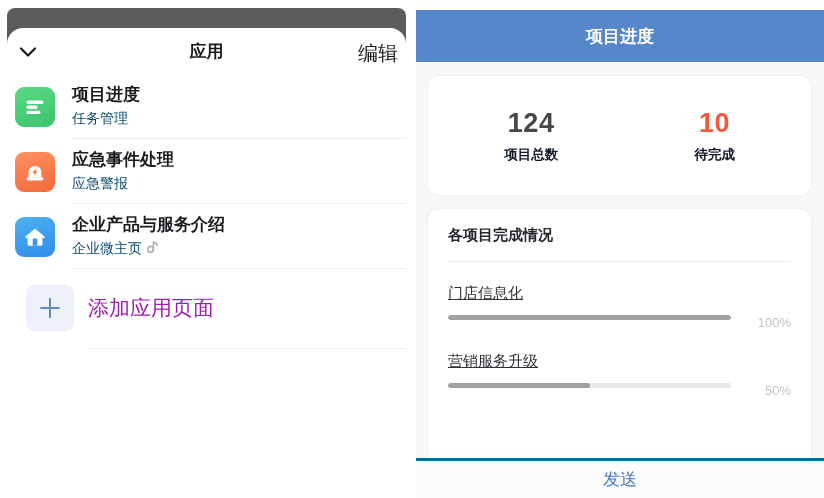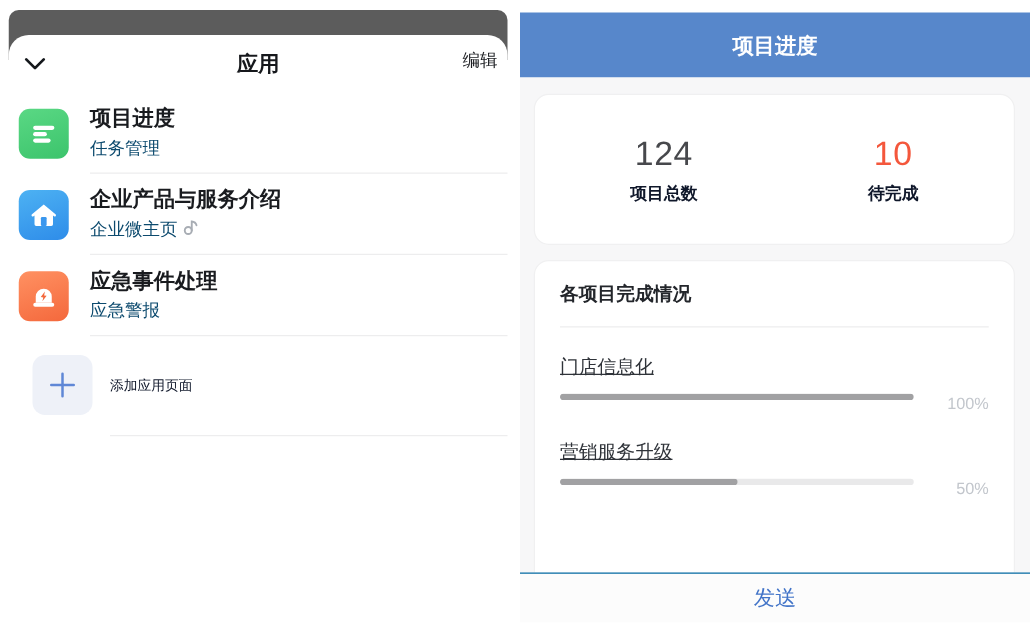--- a/index.html
+++ b/index.html
@@ -11,71 +11,71 @@
   .left-panel { position:absolute; left:0; top:0; width:406px; height:498px; background:#fff; }
   .dim-bar { position:absolute; left:7px; top:8px; width:399px; height:40px;
     background:#5c5c5c; border-radius:8px 8px 0 0; }
   .sheet { position:absolute; left:7px; top:28px; width:399px; height:470px;
     background:#fff; border-radius:16px 16px 0 0; }
   .sheet-header { position:relative; height:46px; }
   .chevron-btn { position:absolute; left:8px; top:14px; width:26px; height:22px;
     display:flex; align-items:center; justify-content:center; cursor:pointer; }
   .sheet-title { position:absolute; left:0; right:0; top:12px; text-align:center;
     font-size:17px; font-weight:700; color:#16181c; }
-  .edit-btn { position:absolute; right:8px; top:12px; font-size:14px; color:#1b1d21; cursor:pointer; }
+  .edit-btn { position:absolute; right:8px; top:12px; font-size:20px; color:#1b1d21; cursor:pointer; }
 
   .app-list { padding-left:8px; }
   .app-row { display:flex; align-items:center; height:65px; }
   .app-icon { width:40px; height:40px; border-radius:9px; flex:0 0 40px;
     display:flex; align-items:center; justify-content:center; }
   .icon-green  { background:linear-gradient(160deg,#5ad884 0%,#3cc46c 100%); }
   .icon-blue   { background:linear-gradient(160deg,#4db2f3 0%,#2e8ce9 100%); }
   .icon-orange { background:linear-gradient(160deg,#ff9162 0%,#f4683c 100%); }
   .app-row-body { flex:1; margin-left:17px; height:100%; display:flex; flex-direction:column;
     justify-content:center; border-bottom:1px solid #ededee; }
   .app-title { font-size:17px; font-weight:600; color:#191b1f; line-height:22px; }
   .app-sub { font-size:14px; color:#0c4a6e; line-height:19px; margin-top:3px;
     display:flex; align-items:center; gap:2px; }
 
   .add-row { display:flex; align-items:center; margin-top:10px; padding-left:19px; height:58px; cursor:pointer; }
   .add-tile { width:48px; height:48px; border-radius:10px; background:#eef1f8;
     display:flex; align-items:center; justify-content:center; }
-  .add-label { margin-left:14px; font-size:11px; color:#0f172a;text-align:center; }
+  .add-label { margin-left:14px; font-size:21px; color:#a21caf;text-align:center; }
   .add-divider { margin-left:81px; border-bottom:1px solid #ededee; height:12px; }
 
   
   .right-panel { position:absolute; left:416px; top:0; width:408px; height:498px; background:#fff; }
   .r-header { position:absolute; left:0; top:10px; width:408px; height:52px; background:#5787cb;
     display:flex; align-items:center; justify-content:center; }
   .r-header-title { color:#ffffff; font-size:17px; font-weight:700; }
   .r-body { position:absolute; left:0; top:62px; width:408px; height:396px;
     background:#f7f7f8; overflow:hidden; }
 
   .card { background:#ffffff; border:1px solid #f0f0f1; border-radius:12px; }
   .stats-card { margin:13px 12px 0 11px; height:121px;
     display:flex; align-items:center; justify-content:space-around; padding:0 8px; }
   .stat { text-align:center; }
-  .stat-value { font-size:27px; font-weight:400; letter-spacing:0.5px; }
+  .stat-value { font-size:27px; font-weight:700; letter-spacing:0.5px; }
   .stat-total .stat-value { color:#47484c; }
   .stat-done .stat-value { color:#3ecb79; }
   .stat-pending .stat-value { color:#f4573c; }
   .stat-label { margin-top:7px; font-size:13.5px; color:#0f172a;font-weight:bold; }
 
   .progress-card { margin:12px 12px 0 11px; height:300px; padding:17px 20px 0 20px; }
   .pc-title { font-size:15px; font-weight:600; color:#23262b; }
   .pc-divider { border-bottom:1px solid #ededee; margin-top:16px; }
   .p-item { margin-top:22px; }
   .p-name { font-size:15px; font-weight:500; color:#2f3339;text-decoration:underline; }
   .p-bar-row { display:flex; align-items:flex-start; margin-top:12px;gap:16px; }
   .p-track { flex:1; height:5px; border-radius:3px; background:#e9e9ea; overflow:hidden; }
   .p-fill { height:100%; border-radius:3px; background:#a1a1a3; width:0; }
   .p-pct { width:44px; text-align:right; font-size:13px; color:#c2c6cc; }
 
   .r-footer { position:absolute; left:0; top:458px; width:408px; height:40px;
-    background:#fcfcfc; border-top:1px solid #0369a1;
+    background:#fcfcfc; border-top:3px solid #0369a1;
     display:flex; align-items:center; justify-content:center; }
   .send-btn { font-size:17px; color:#4274c8; font-weight:500; cursor:pointer; }
 </style>
 </head>
 <body>
 
 <div class="stage">
 
   <div class="left-panel">
     <div class="dim-bar"></div>
@@ -100,20 +100,36 @@
             <svg width="24" height="24" viewBox="0 0 24 24">
               <rect x="3.5" y="5.5" width="17" height="3.4" rx="1.7" fill="#fff"></rect>
               <rect x="3.5" y="10.6" width="11" height="3.4" rx="1.7" fill="#fff"></rect>
               <rect x="3.5" y="15.7" width="14" height="3.4" rx="1.7" fill="#fff"></rect>
             </svg>
           </div>
           <div class="app-row-body">
             <div class="app-title">项目进度</div>
             <div class="app-sub">
               <span>任务管理</span>
+            </div>
+          </div>
+        </div>
+
+        <div class="app-row">
+          <div class="app-icon icon-orange">
+            <svg width="24" height="24" viewBox="0 0 24 24">
+              <path d="M5.6 17.2 L5.6 12.4 A6.4 6.4 0 0 1 18.4 12.4 L18.4 17.2 Z" fill="#fff"></path>
+              <rect x="3.6" y="17.2" width="16.8" height="3.2" rx="1.6" fill="#fff"></rect>
+              <path d="M12.9 8.2 L9.6 12.6 L11.6 12.9 L10.9 16 L14.3 11.6 L12.3 11.3 Z" fill="#f4683c"></path>
+            </svg>
+          </div>
+          <div class="app-row-body">
+            <div class="app-title">应急事件处理</div>
+            <div class="app-sub">
+              <span>应急警报</span>
             </div>
           </div>
         </div>
 
         <div class="app-row">
           <div class="app-icon icon-blue">
             <svg width="24" height="24" viewBox="0 0 24 24">
               <path d="M12 3.6 L21.4 11.4 A1 1 0 0 1 20.2 13 L19.4 12.4 L19.4 19.4 A1.4 1.4 0 0 1 18 20.8 L6 20.8 A1.4 1.4 0 0 1 4.6 19.4 L4.6 12.4 L3.8 13 A1 1 0 0 1 2.6 11.4 Z" fill="#fff"></path>
               <rect x="9.7" y="13.6" width="4.6" height="7.2" rx="1" fill="#3a97ee"></rect>
             </svg>
@@ -125,36 +141,20 @@
               <span>
                 <svg width="13" height="15" viewBox="0 0 13 15" style="margin-left:2px">
                   <circle cx="4.6" cy="10.4" r="2.8" fill="none" stroke="#a8adb4" stroke-width="1.5"></circle>
                   <path d="M7.4 10.4 L7.4 3.2 C9.6 3.4 10.8 4.6 11.2 6.2" fill="none" stroke="#a8adb4" stroke-width="1.5" stroke-linecap="round"></path>
                 </svg>
               </span>
             </div>
           </div>
         </div>
 
-        <div class="app-row">
-          <div class="app-icon icon-orange">
-            <svg width="24" height="24" viewBox="0 0 24 24">
-              <path d="M5.6 17.2 L5.6 12.4 A6.4 6.4 0 0 1 18.4 12.4 L18.4 17.2 Z" fill="#fff"></path>
-              <rect x="3.6" y="17.2" width="16.8" height="3.2" rx="1.6" fill="#fff"></rect>
-              <path d="M12.9 8.2 L9.6 12.6 L11.6 12.9 L10.9 16 L14.3 11.6 L12.3 11.3 Z" fill="#f4683c"></path>
-            </svg>
-          </div>
-          <div class="app-row-body">
-            <div class="app-title">应急事件处理</div>
-            <div class="app-sub">
-              <span>应急警报</span>
-            </div>
-          </div>
-        </div>
-
       </div>
 
       <div class="add-row">
         <div class="add-tile">
           <svg width="24" height="24" viewBox="0 0 24 24">
             <path d="M12 3 L12 21 M3 12 L21 12" stroke="#5f87d6" stroke-width="2" stroke-linecap="round"></path>
           </svg>
         </div>
         <div class="add-label">添加应用页面</div>
       </div>

